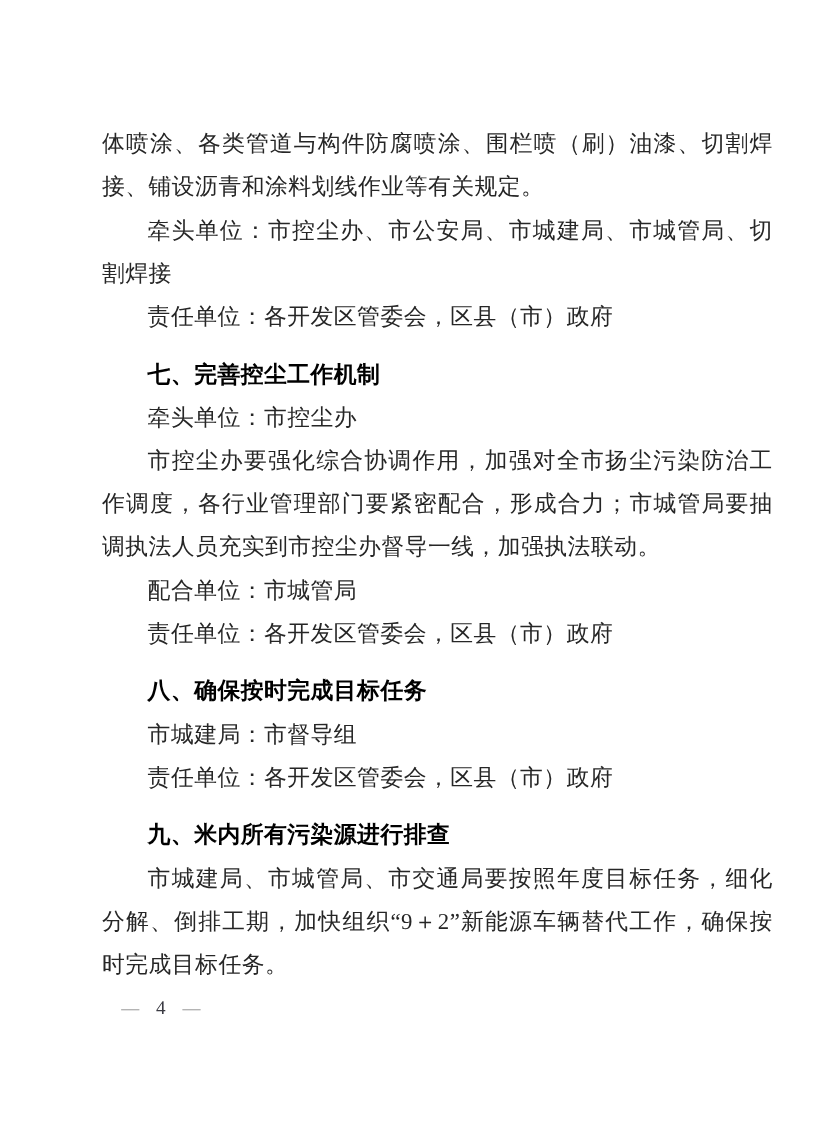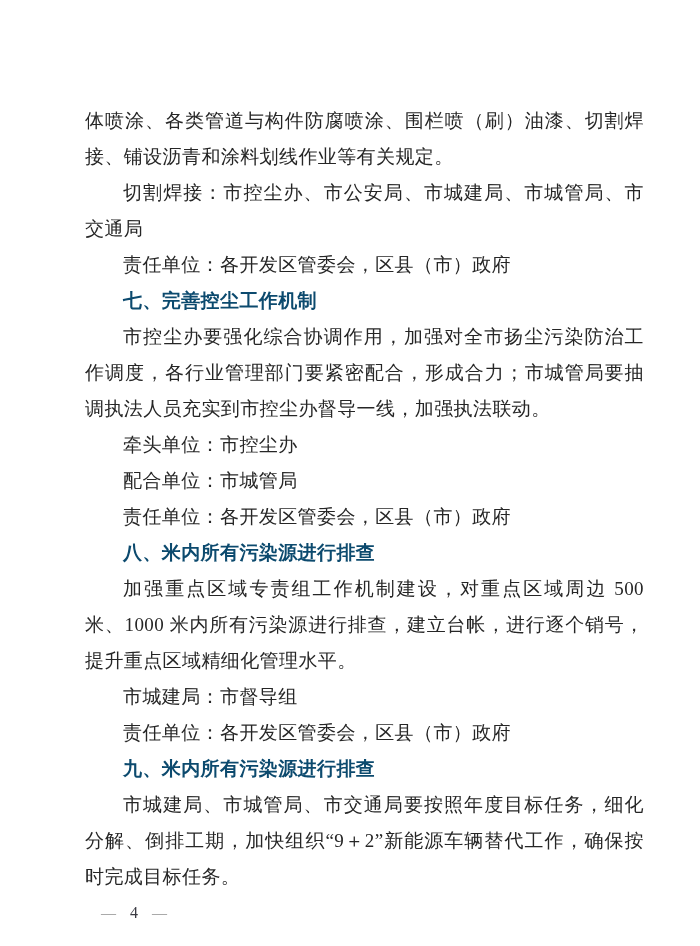--- a/index.html
+++ b/index.html
@@ -35,21 +35,22 @@
   p.para-continued {
     text-indent: 0;
   }
   p.para-body {
     text-indent: 2em;
   }
   p.para-heading {
     text-indent: 2em;
     font-family: "Liberation Sans", sans-serif;
     font-weight: 700;
-    color: #0c4a6e;
+    color: #000000;
+    margin-top: 12px;
   }
   .footer {
     margin-top: 6px;
     margin-left: 16px;
     font-size: 15px;
     line-height: 24px;
     color: #8f8f8f;
     letter-spacing: 1px;
   }
   .footer .page-num {
@@ -57,29 +58,28 @@
     font-size: 16px;
     margin: 0 13px;
   }
 </style>
 </head>
 <body>
 
 <div class="page">
   <div class="doc">
     <p class="para-continued">体喷涂、各类管道与构件防腐喷涂、围栏喷（刷）油漆、切割焊接、铺设沥青和涂料划线作业等有关规定。</p>
-    <p class="para-body">切割焊接：市控尘办、市公安局、市城建局、市城管局、市交通局</p>
+    <p class="para-body">牵头单位：市控尘办、市公安局、市城建局、市城管局、切割焊接</p>
     <p class="para-body">责任单位：各开发区管委会，区县（市）政府</p>
     <p class="para-heading">七、完善控尘工作机制</p>
+    <p class="para-body">牵头单位：市控尘办</p>
     <p class="para-body">市控尘办要强化综合协调作用，加强对全市扬尘污染防治工作调度，各行业管理部门要紧密配合，形成合力；市城管局要抽调执法人员充实到市控尘办督导一线，加强执法联动。</p>
-    <p class="para-body">牵头单位：市控尘办</p>
     <p class="para-body">配合单位：市城管局</p>
     <p class="para-body">责任单位：各开发区管委会，区县（市）政府</p>
-    <p class="para-heading">八、米内所有污染源进行排查</p>
-    <p class="para-body">加强重点区域专责组工作机制建设，对重点区域周边 500 米、1000 米内所有污染源进行排查，建立台帐，进行逐个销号，提升重点区域精细化管理水平。</p>
+    <p class="para-heading">八、确保按时完成目标任务</p>
     <p class="para-body">市城建局：市督导组</p>
     <p class="para-body">责任单位：各开发区管委会，区县（市）政府</p>
     <p class="para-heading">九、米内所有污染源进行排查</p>
     <p class="para-body">市城建局、市城管局、市交通局要按照年度目标任务，细化分解、倒排工期，加快组织“9＋2”新能源车辆替代工作，确保按时完成目标任务。</p>
   </div>
 
   <div class="footer">
     <span>—</span><span class="page-num">4</span><span>—</span>
   </div>
 </div>

